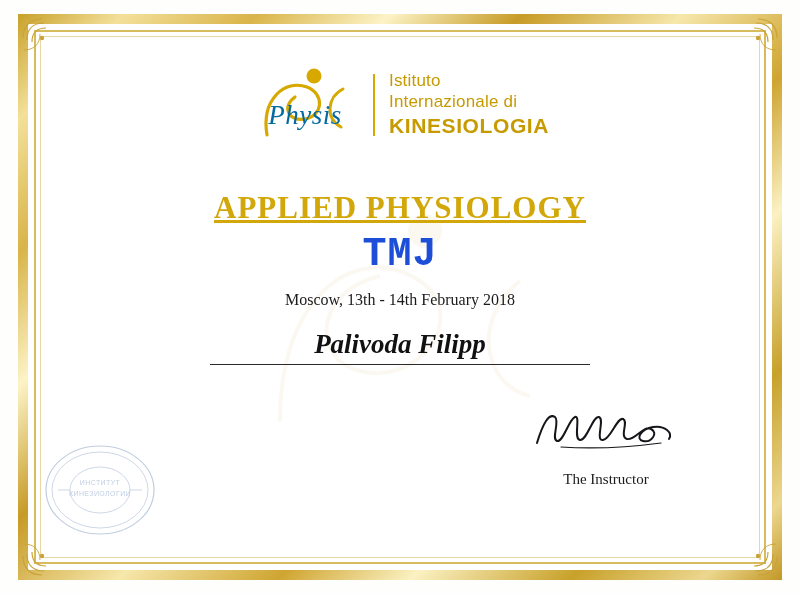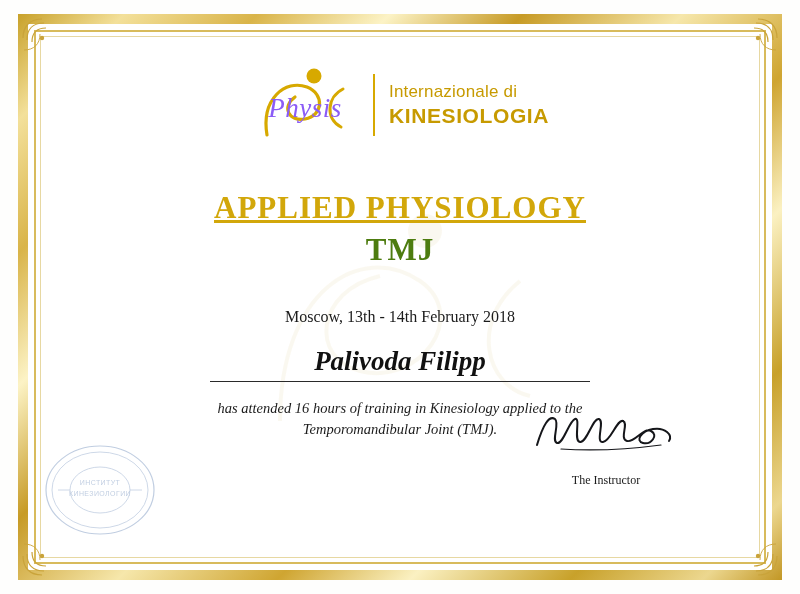--- a/index.html
+++ b/index.html
@@ -104,27 +104,27 @@
   .logo-mark {
     position: relative;
     width: 108px;
     height: 84px;
     color: #d7a900;
   }
   .logo-mark svg { display:block; width: 108px; height: 84px; }
   .logo-word {
     position: absolute;
     left: 0;
-    top: 30px;
+    top: 37px;
     width: 108px;
     text-align: center;
     font-family: "Liberation Serif", serif;
     font-style: italic;
     font-size: 27px;
-    color: #8b5cf6;
+    color: #0369a1;
     letter-spacing: 0.5px;
   }
   .logo-divider {
     width: 2px;
     height: 62px;
     background: #d7a900;
   }
   .logo-text {
     text-align: left;
     color: #c79a00;
@@ -139,29 +139,29 @@
     margin-top: 42px;
     font-family: "Liberation Serif", serif;
     font-weight: bold;
     font-size: 31px;
     letter-spacing: 1px;
     color: #d2a70a;
     text-decoration: underline;
   }
   .subtitle {
     margin-top: 6px;
-    font-family: Liberation Serif, serif;
+    font-family: Liberation Mono, monospace;
     font-weight: bold;
-    font-size: 31px;
+    font-size: 40px;
     letter-spacing: 1px;
-    color: #4d7c0f;
+    color: #1d4ed8;
   }
 
   .place-date {
-    margin-top: 40px;
+    margin-top: 14px;
     font-family: "Liberation Serif", serif;
     font-size: 16px;
     color: #1b1b1b;
   }
 
   .recipient-wrap {
     margin: 20px auto 16px auto;
     width: 380px;
   }
   .recipient {
@@ -195,21 +195,21 @@
     width: 200px;
     text-align: center;
   }
   .signature-glyph {
     height: 46px;
     color: #15161a;
   }
   .signature-glyph svg { display:block; margin: 0 auto; }
   .instructor-label {
     font-family: "Liberation Serif", serif;
-    font-size: 12px;
+    font-size: 15px;
     color: #1b1b1b;
     margin-top: 18px;
   }
 
   
   .stamp {
     position: absolute;
     left: 38px;
     bottom: 52px;
     width: 124px;
@@ -289,39 +289,36 @@
       <div class="logo-mark">
         <svg viewBox="0 0 108 84" fill="none" stroke="currentColor" stroke-width="3.2" stroke-linecap="round">
           <circle cx="63" cy="13" r="7.5" fill="currentColor" stroke="none"></circle>
           <path d="M16 72 C10 36 34 16 56 24 C74 31 72 53 54 56 C38 59 30 44 44 34"></path>
           <path d="M92 26 C76 34 74 56 90 64" stroke-width="3"></path>
         </svg>
         <div class="logo-word">Physis</div>
       </div>
       <div class="logo-divider"></div>
       <div class="logo-text">
+        <div class="l1">Istituto</div>
         <div class="l2">Internazionale di</div>
         <div class="l3">KINESIOLOGIA</div>
       </div>
     </div>
 
     <div class="title">APPLIED PHYSIOLOGY</div>
     <div class="subtitle">TMJ</div>
 
     <div class="place-date">Moscow, 13th - 14th February 2018</div>
 
     <div class="recipient-wrap">
       <div class="recipient">Palivoda Filipp</div>
       <div class="rule"></div>
     </div>
 
-    <div class="statement">
-      <div>has attended 16 hours of training in Kinesiology applied to the</div>
-      <div>Temporomandibular Joint (TMJ).</div>
-    </div>
 
     <div class="signature-area">
       <div class="signature-glyph">
         <svg width="150" height="46" viewBox="0 0 150 46" fill="none" stroke="currentColor" stroke-width="2" stroke-linecap="round">
           <path d="M6 36 C12 16 18 6 24 10 C29 14 20 32 26 34 C32 36 38 12 44 10 C50 8 42 32 49 33 C56 34 62 8 68 10 C74 12 64 34 72 33 C80 32 86 10 92 12"></path>
           <path d="M92 12 C98 14 88 30 96 32 C104 34 112 18 120 22 C128 26 120 36 112 34 C104 32 110 22 122 20 C134 18 142 26 138 32"></path>
           <path d="M30 40 C60 42 100 40 130 36" stroke-width="1.2"></path>
         </svg>
       </div>
       <div class="instructor-label">The Instructor</div>

